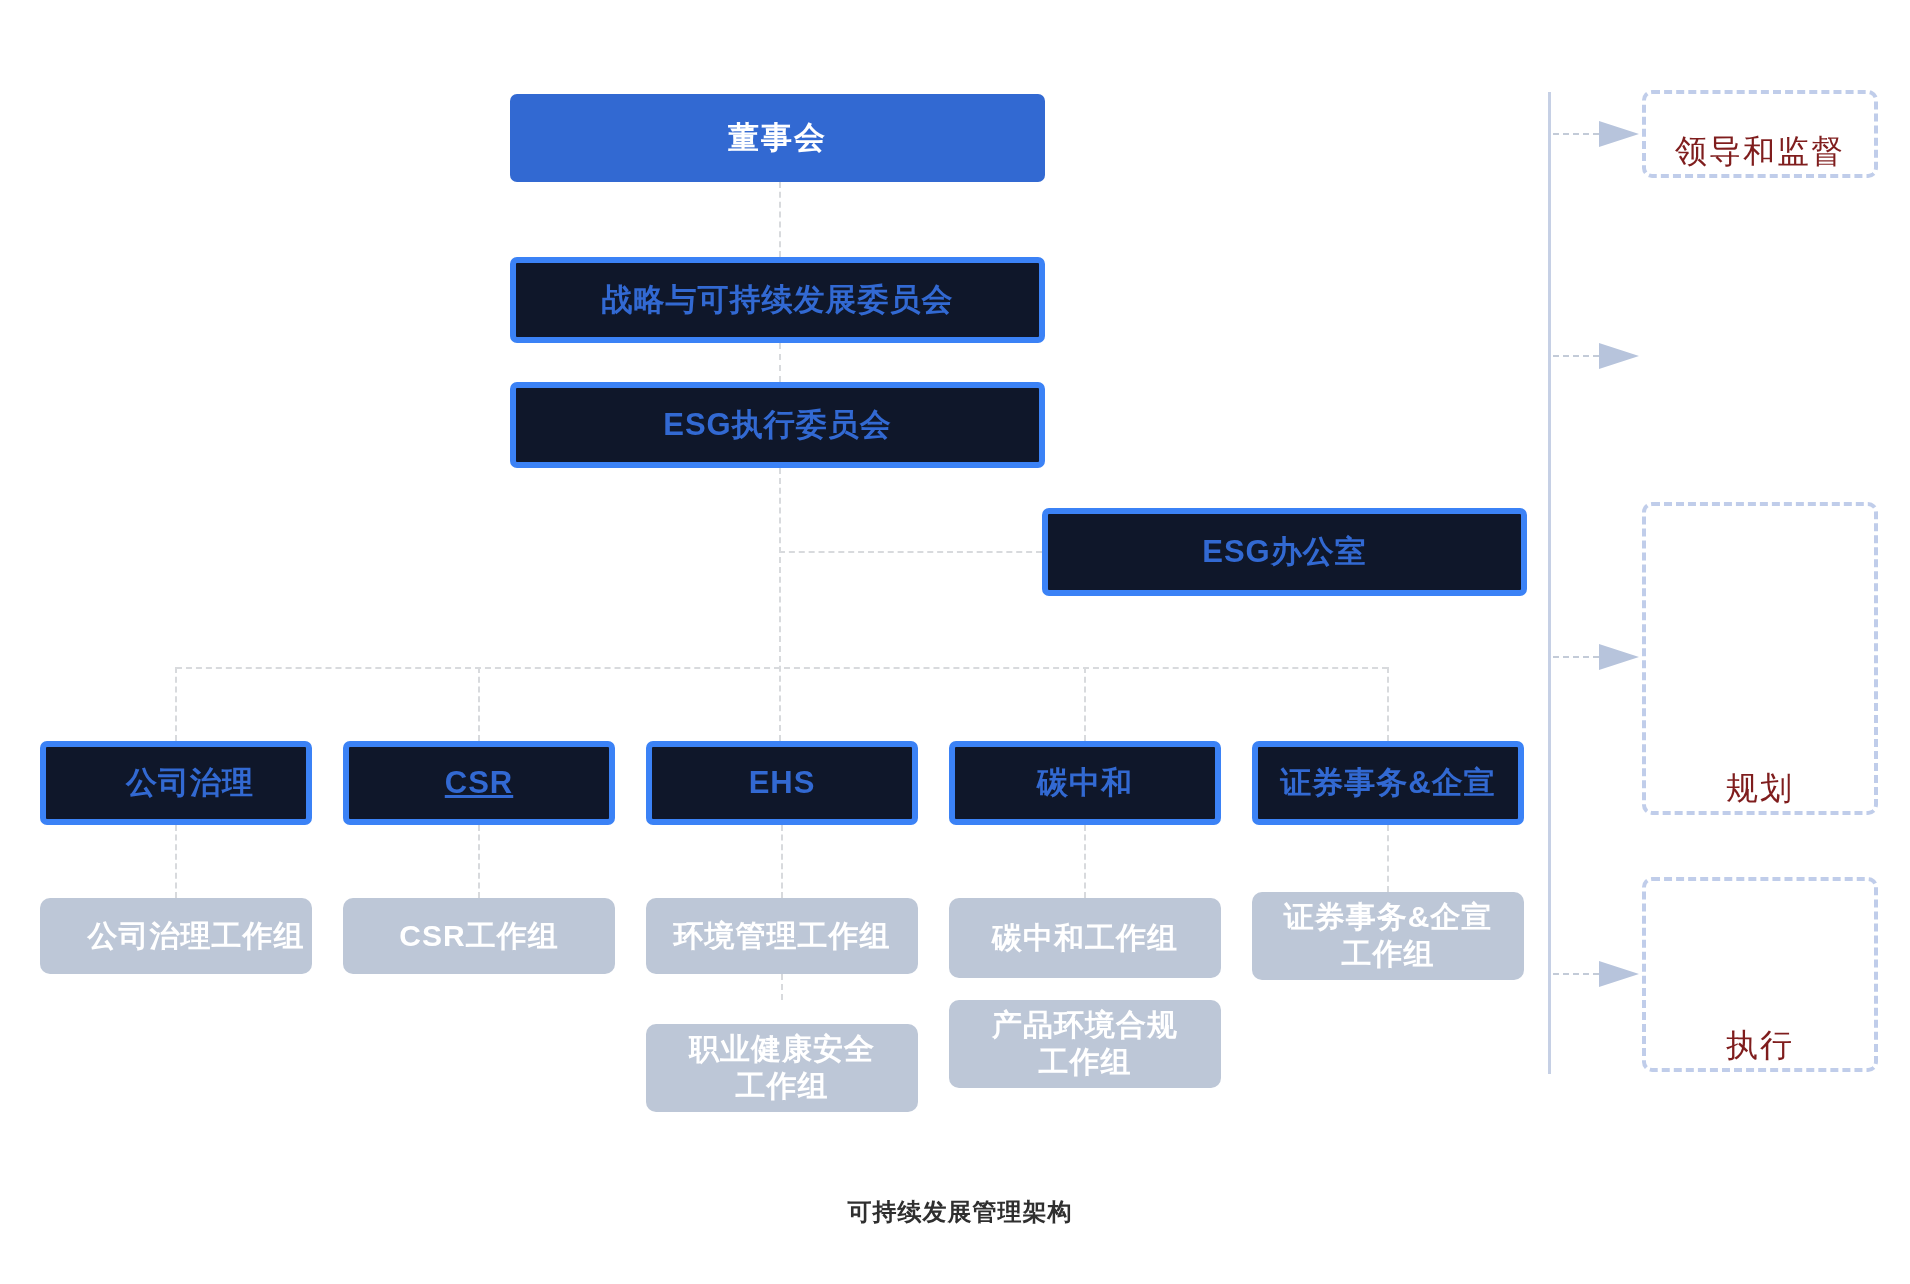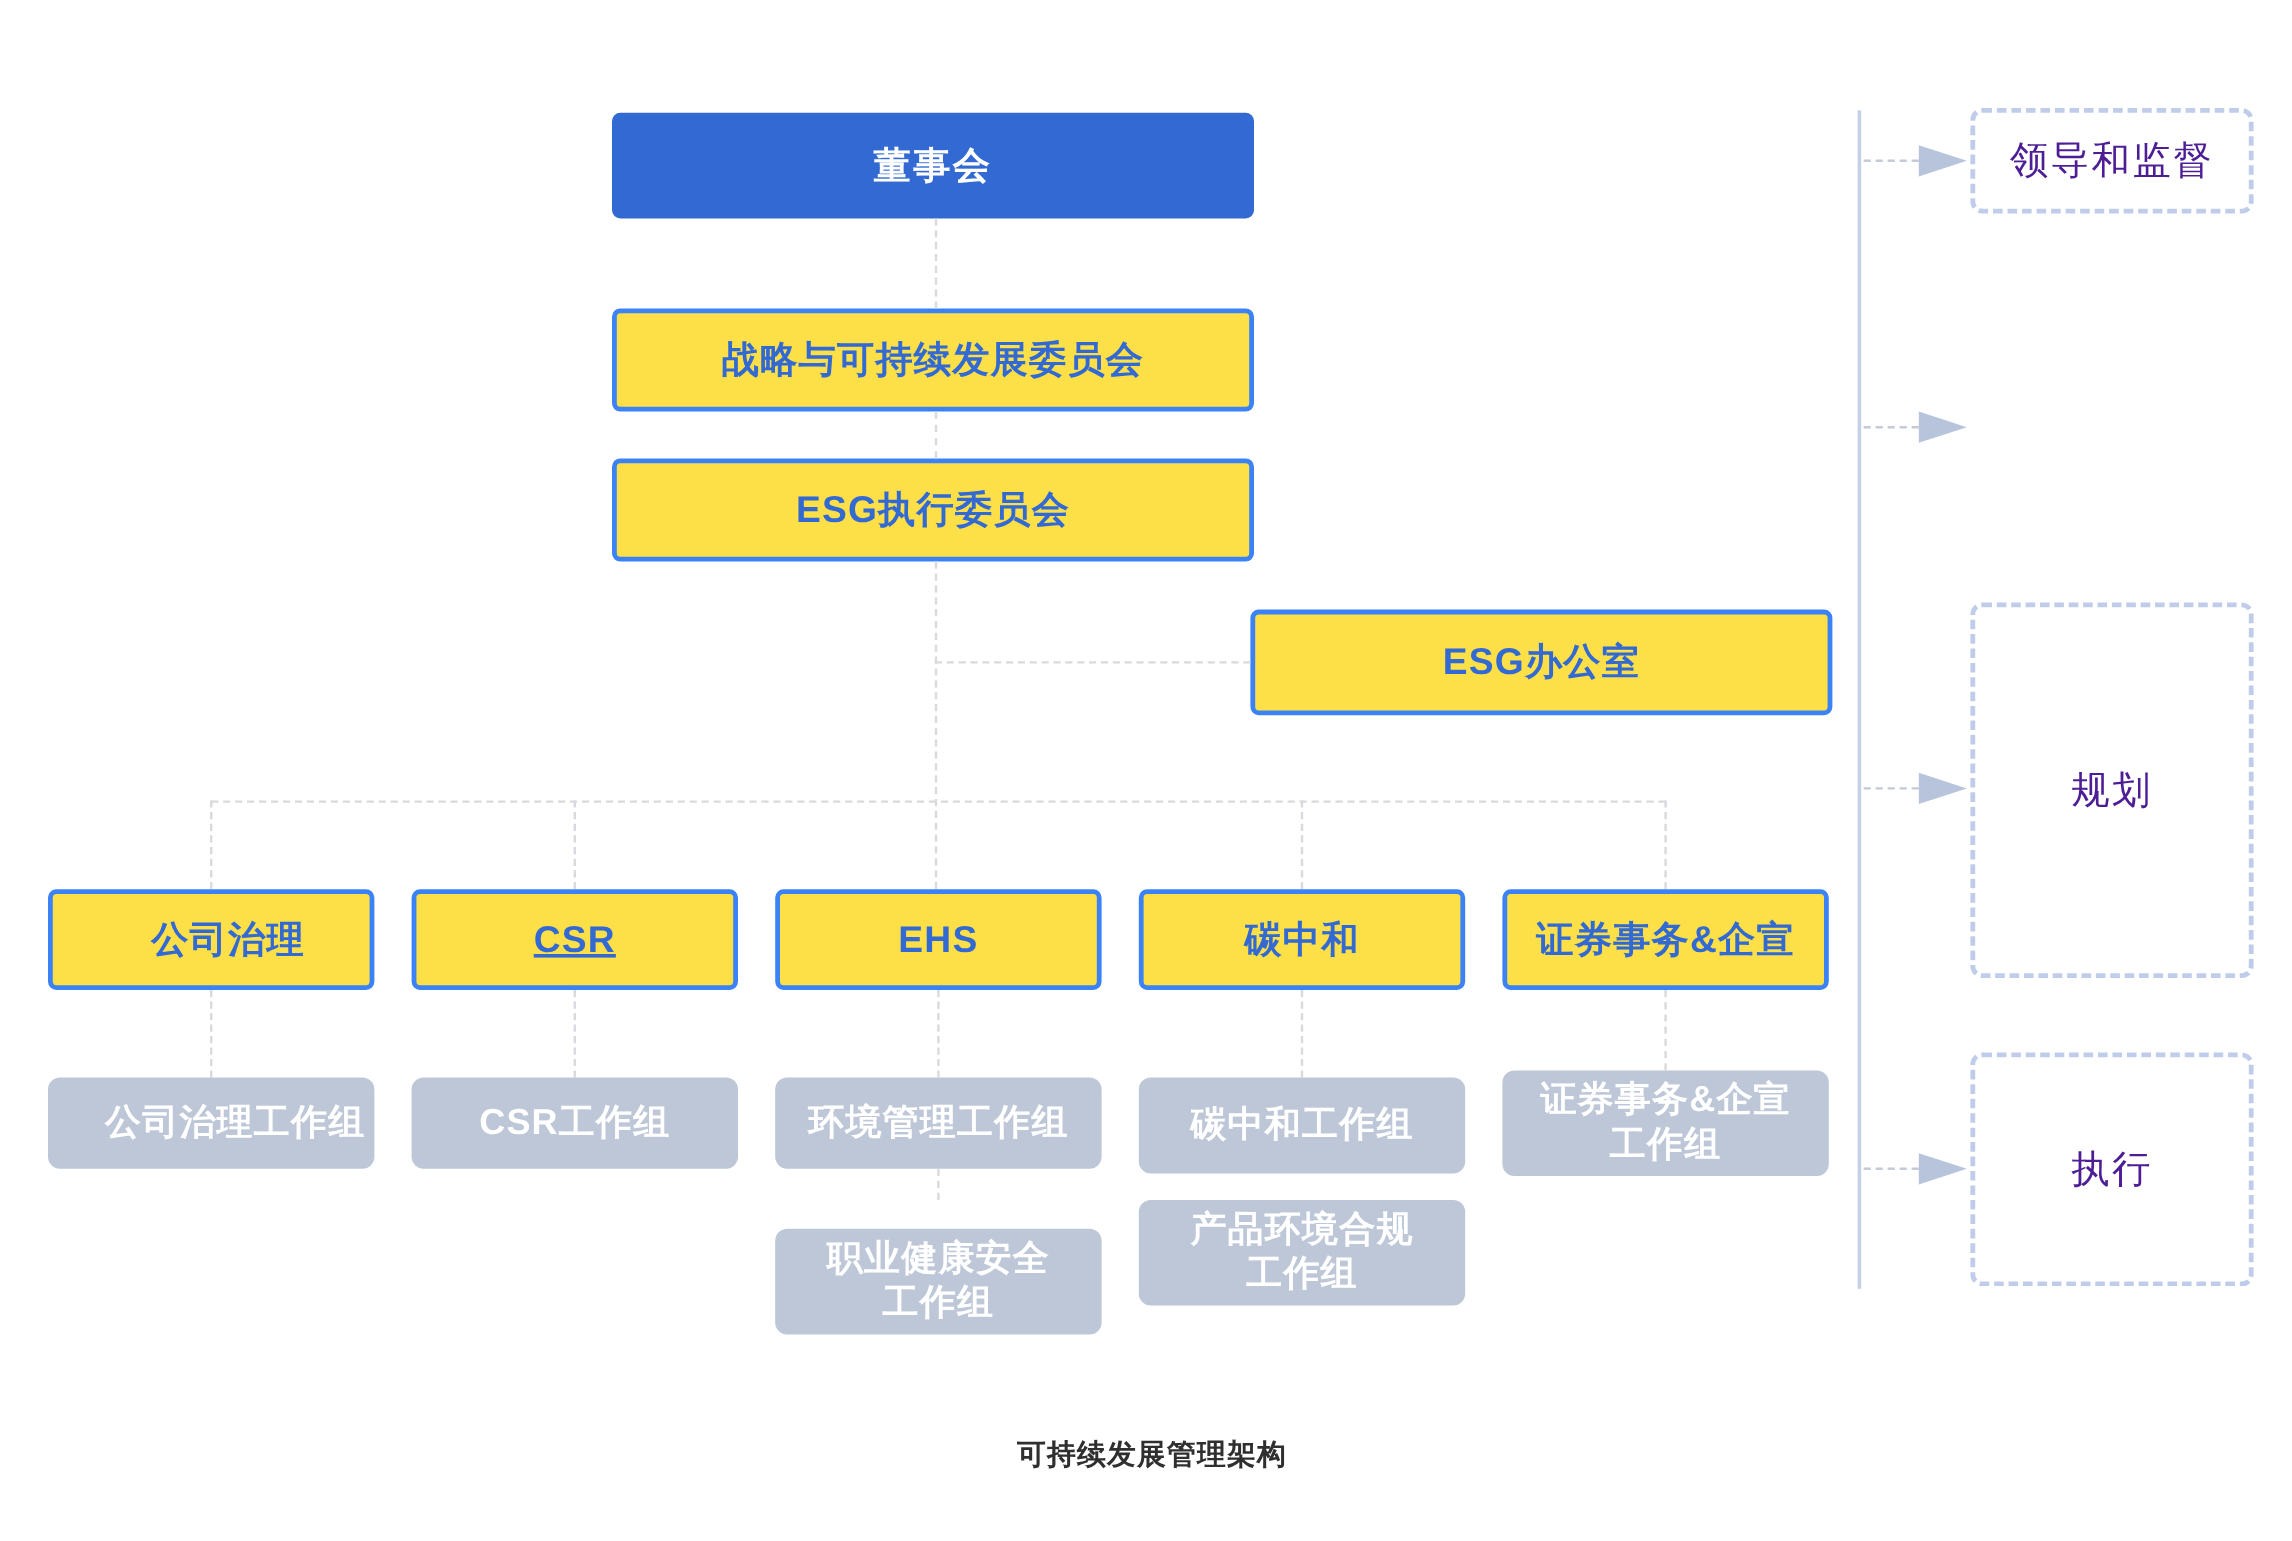--- a/index.html
+++ b/index.html
@@ -4,30 +4,30 @@
 <style>
   html,body{margin:0;padding:0;background:#ffffff;}
   #stage{position:relative;width:1910px;height:1284px;background:#ffffff;
          font-family:"Liberation Sans",sans-serif;overflow:hidden;}
 
   
   .box{position:absolute;display:flex;align-items:center;justify-content:center;
        box-sizing:border-box;text-align:center;}
   .box-fill{background:#3269D2;color:#ffffff;border-radius:7px;
             font-size:31px;font-weight:700;letter-spacing:2px;}
-  .box-outline{background:#fde047;border:4px solid #3b82f6;border-radius:7px;
+  .box-outline{background:#0f172a;border:6px solid #3b82f6;border-radius:7px;
                color:#3269D2;font-size:31px;font-weight:700;letter-spacing:1px;}
   .box-gray{background:#BDC7D7;color:#ffffff;border-radius:10px;
             font-size:30px;font-weight:600;line-height:1.22;letter-spacing:1px;}
   .box-gray .ln{display:block;}
 
   
   .stage-box{position:absolute;border:4px dashed #C0CDEA;border-radius:10px;
-             display:flex;align-items:center;justify-content:center;
-             color:#4c1d95;font-size:32px;letter-spacing:2px;background:#ffffff;
+             display:flex;align-items:flex-end;justify-content:center;
+             color:#7f1d1d;font-size:32px;letter-spacing:2px;background:#ffffff;
              box-sizing:border-box;}
 
   
   .vline{position:absolute;width:0;border-left:2px dashed #D8DADD;}
   .hline{position:absolute;height:0;border-top:2px dashed #D8DADD;}
   .guide-line{position:absolute;width:0;border-left:3px solid #C6D0E5;}
   .arrow-dash{position:absolute;height:0;border-top:2px dashed #C3CBD8;}
   .arrow-head{position:absolute;width:0;height:0;
               border-top:13px solid transparent;border-bottom:13px solid transparent;
               border-left:40px solid #B7C4DC;}

